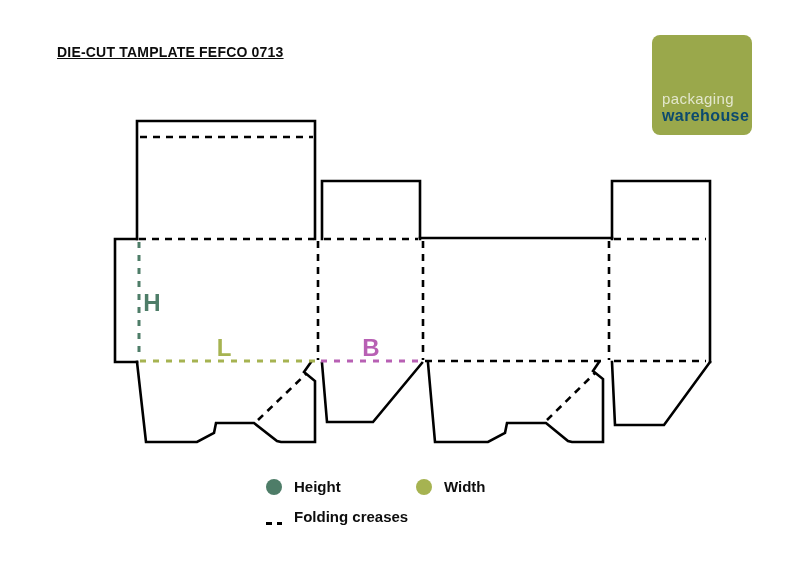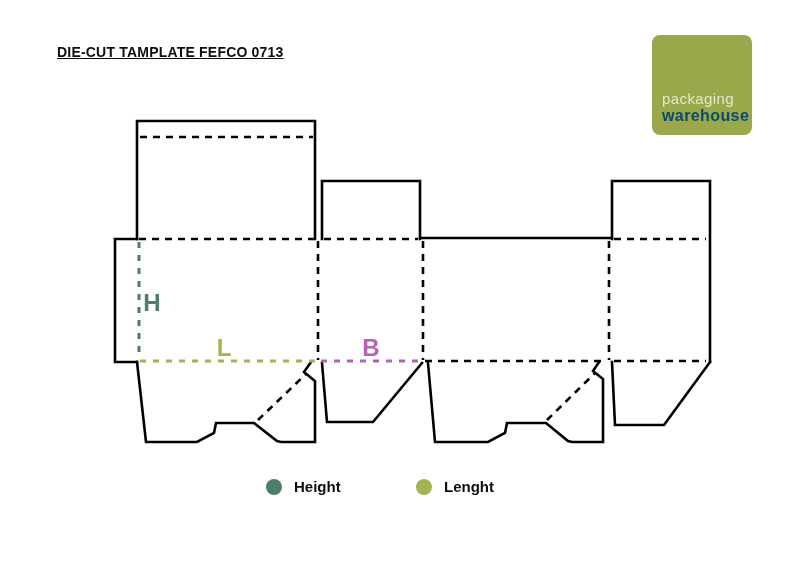--- a/index.html
+++ b/index.html
@@ -78,17 +78,24 @@
     <text class="dim-label" x="371" y="356" fill="#b860b4">B</text>
   </svg>
 
   <div id="legend">
     <div class="leg-item">
       <span class="leg-dot" style="background-color: rgb(78, 125, 104);"></span>
       <span class="leg-label">Height</span>
     </div>
     <div class="leg-item">
       <span class="leg-dot" style="background-color: rgb(166, 179, 81);"></span>
-      <span class="leg-label">Lenght</span>
+      <span class="leg-label">Width</span>
+    </div>
+    <div class="leg-item">
+      <span class="leg-dash">
+          <span></span>
+          <span></span>
+        </span>
+      <span class="leg-label">Folding creases</span>
     </div>
   </div>
 
 </div>
 
 </body></html>

